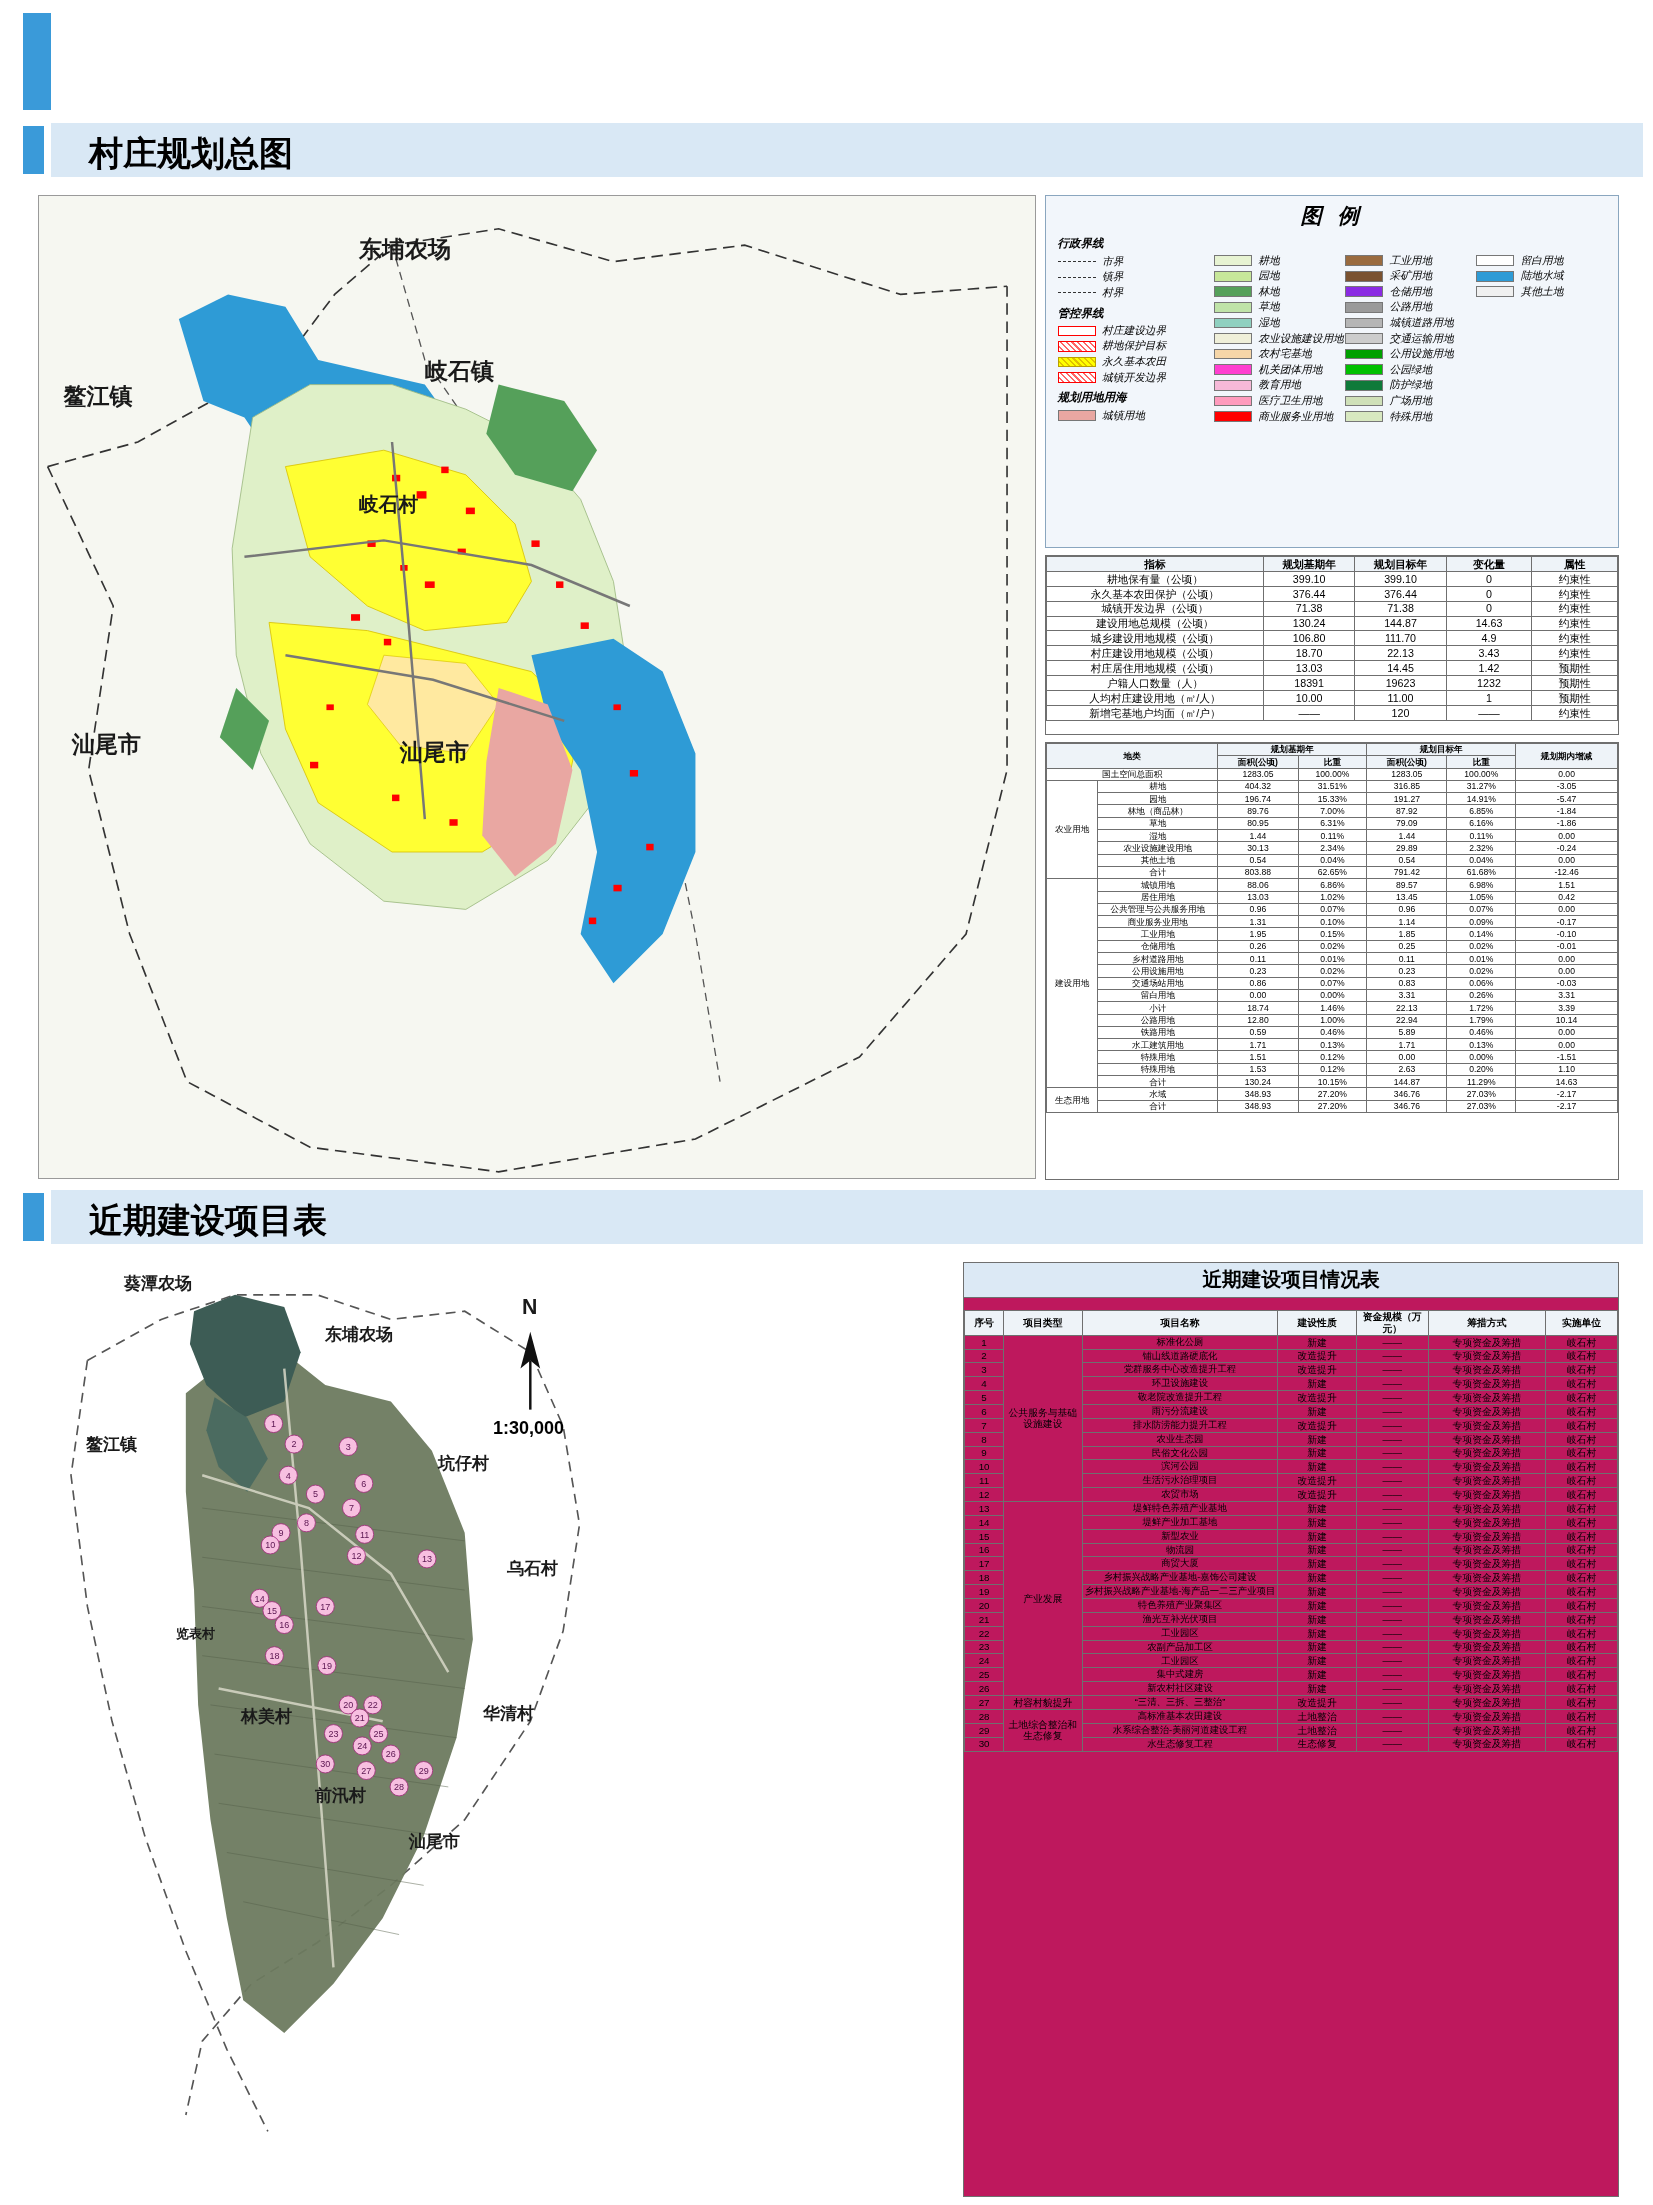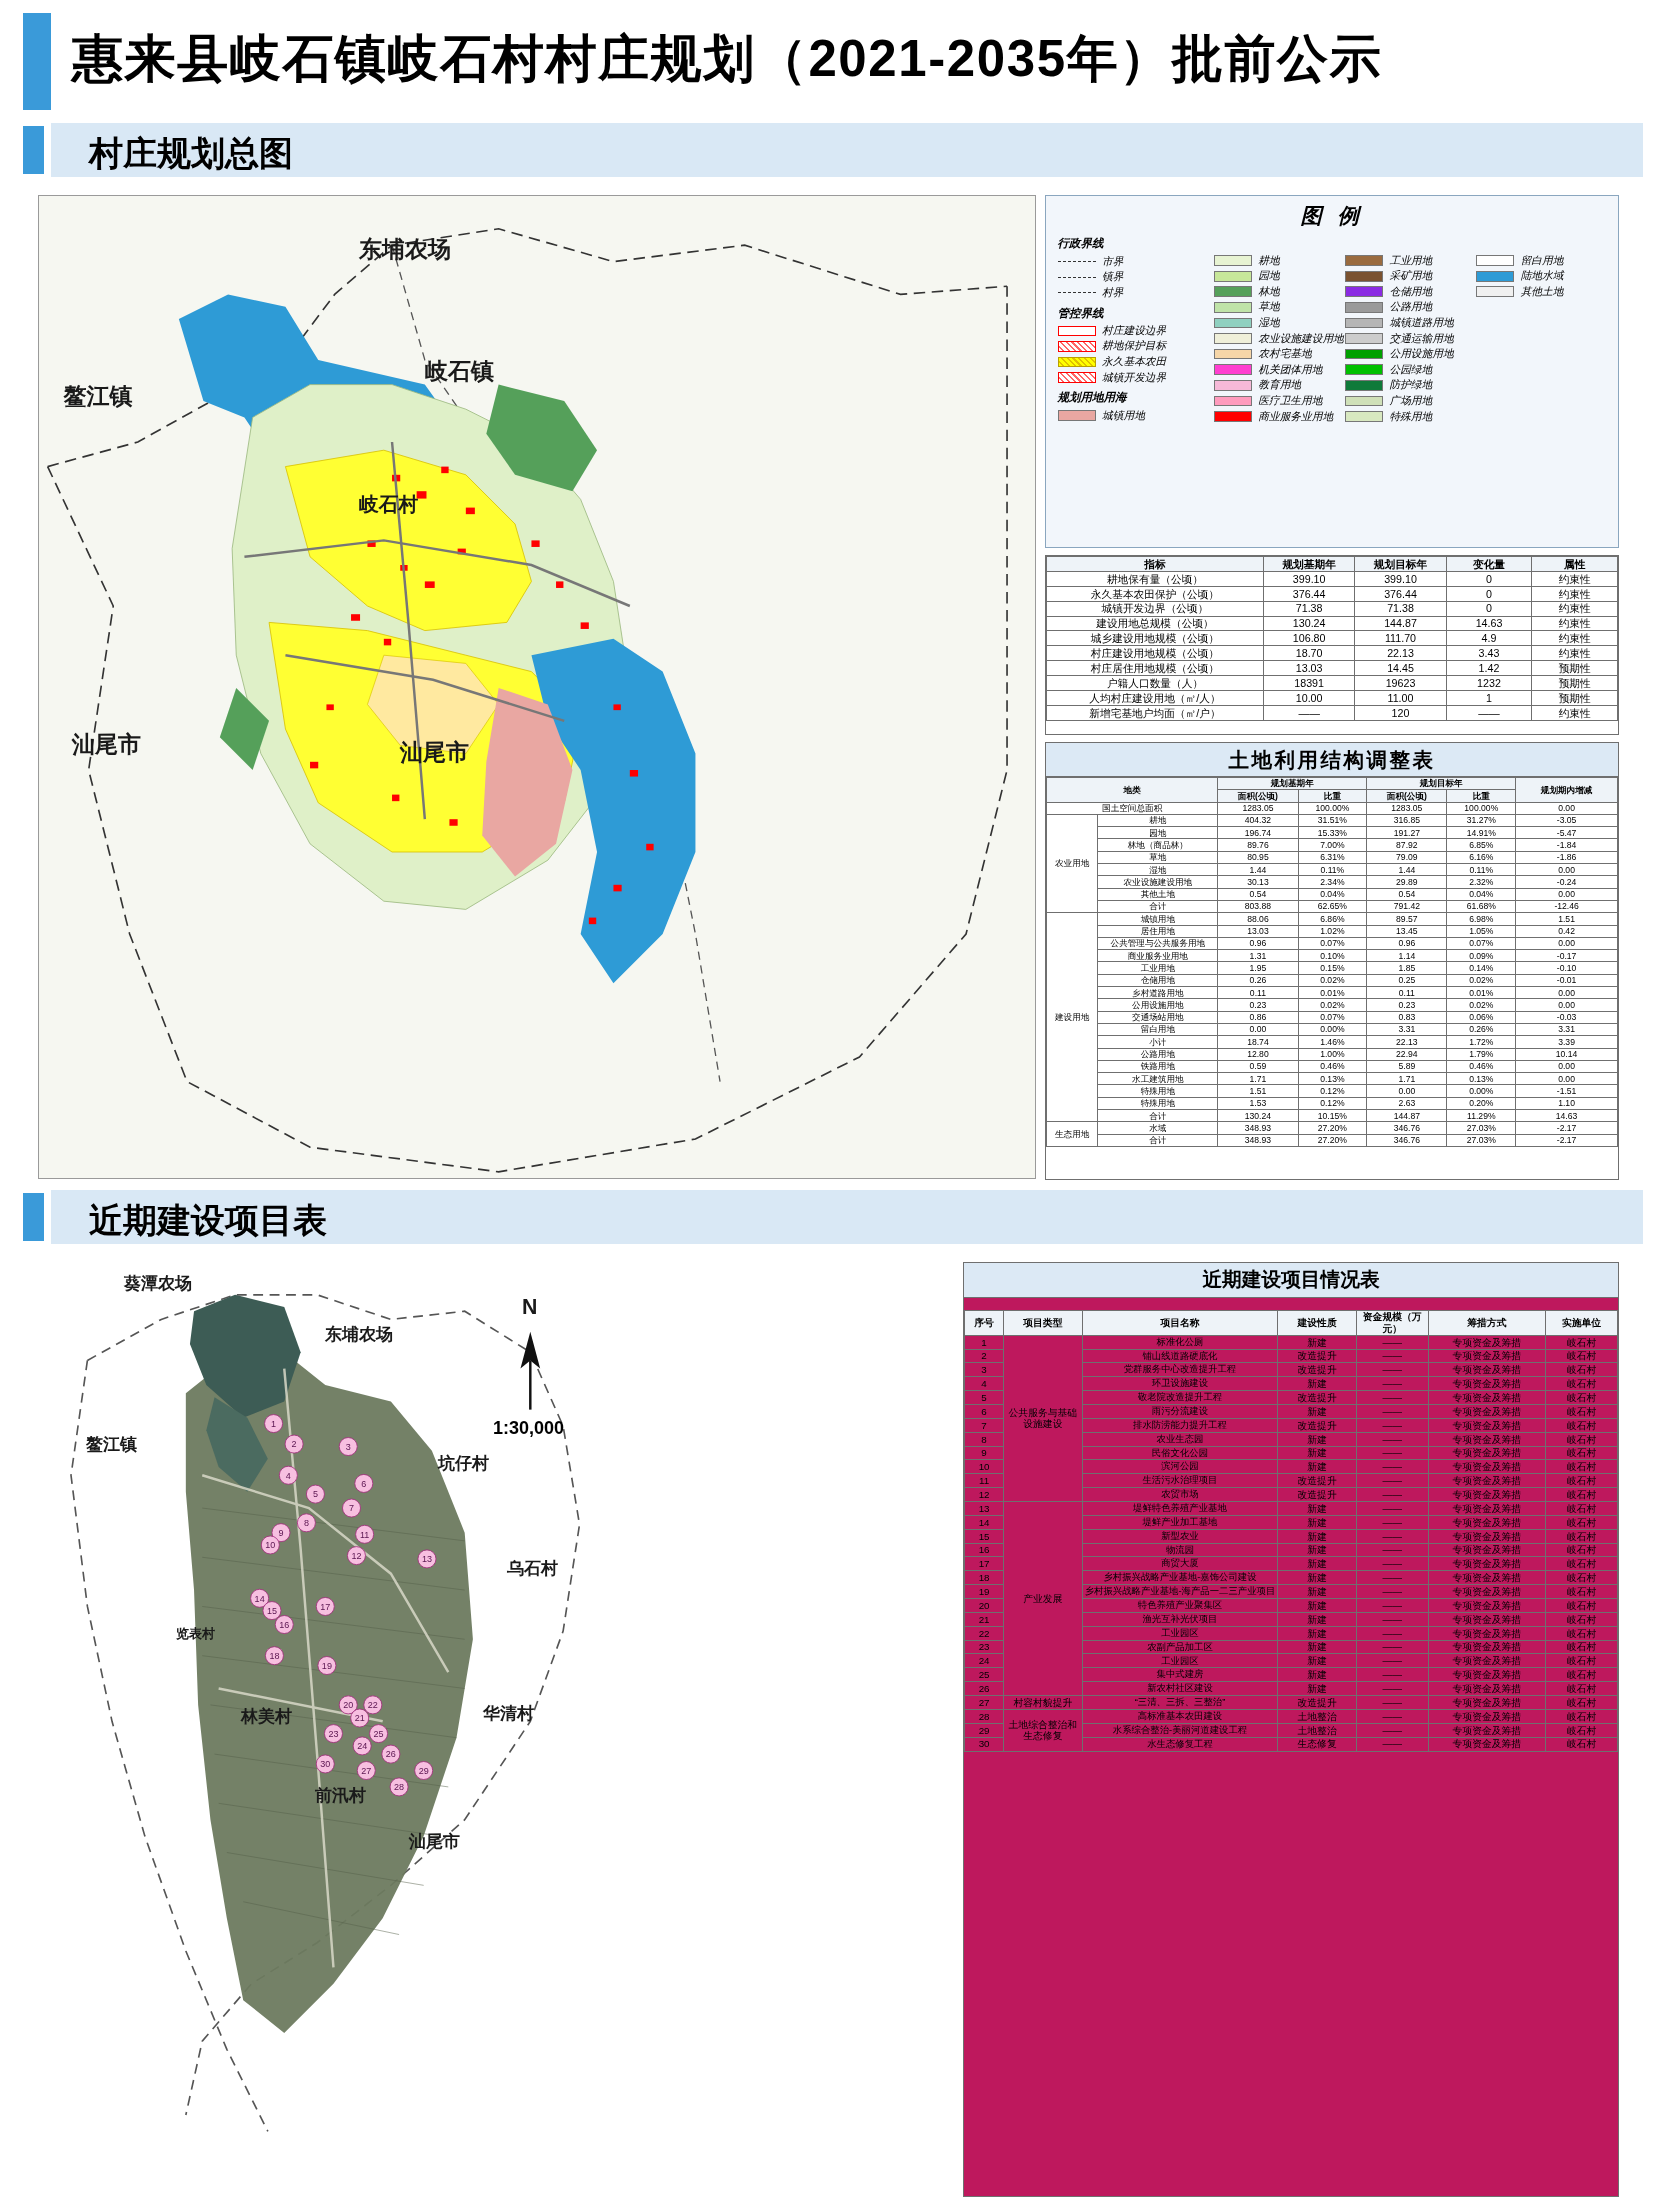--- a/index.html
+++ b/index.html
@@ -122,21 +122,20 @@
   }
   table.pj th { background:#eef3f8; font-weight:bold; font-size:9.8px; }
   table.pj td.name { font-size:9.4px; }
   .scale-txt { position:absolute; font-size:18px; font-weight:bold; }
 </style>
 </head>
 <body>
 
 <div class="title-bar">
   <div class="title-blue"></div>
-  <div class="title-text">惠来县岐石镇岐石村村庄规划（2021-2035年）批前公示</div>
 </div>
 
 <div class="sec-head" style="left:23px; top:123px; width:1597px;">
   <div class="band"></div>
   <div class="bar"></div>
   <div class="label">村庄规划总图</div>
 </div>
 
 <div class="map1">
   <svg width="998" height="984" viewBox="0 0 1216 1200">
@@ -432,21 +431,20 @@
           <td>——</td>
           <td>120</td>
           <td>——</td>
           <td>约束性</td>
         </tr>
       </tbody>
   </table>
 </div>
 
 <div class="ls-wrap">
-  <div class="ls-title">土地利用结构调整表</div>
   <table class="ls">
     <thead>
       <tr>
         <th colspan="2" rowspan="2" style="width:30%">地类</th>
         <th colspan="2">规划基期年</th>
         <th colspan="2">规划目标年</th>
         <th rowspan="2">规划期内增减</th>
       </tr>
       <tr>
         <th>面积(公顷)</th>

